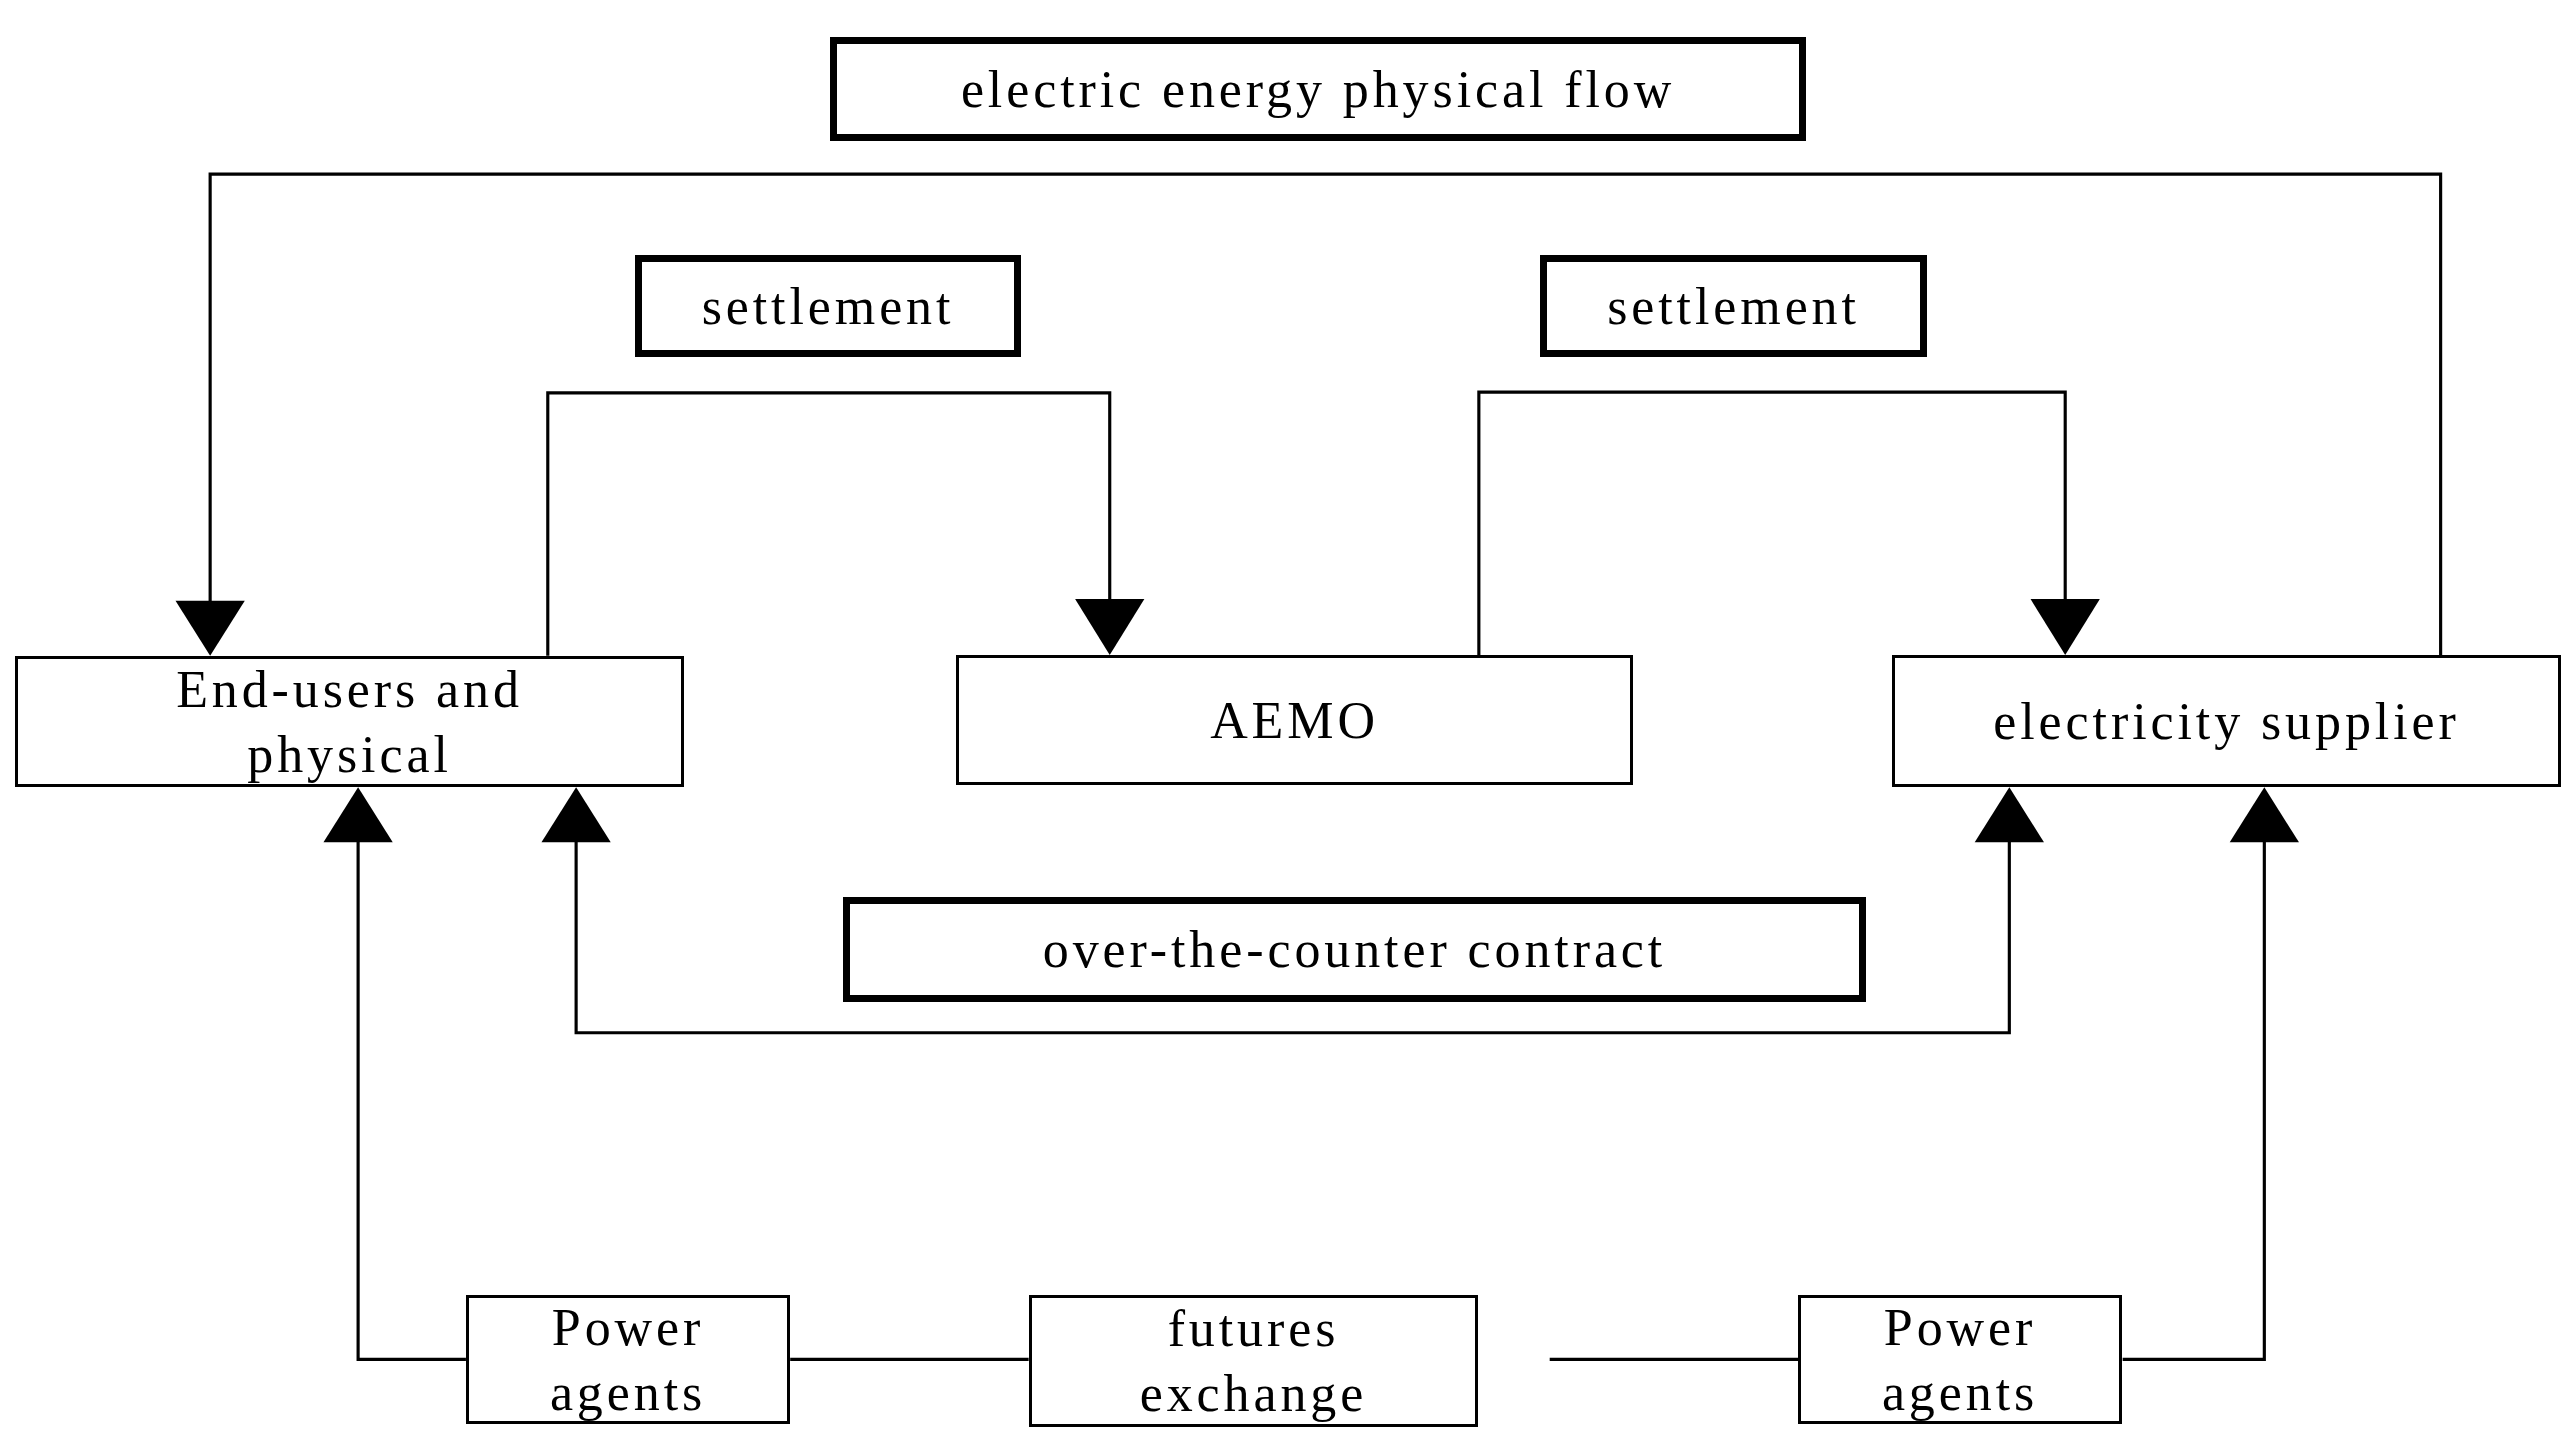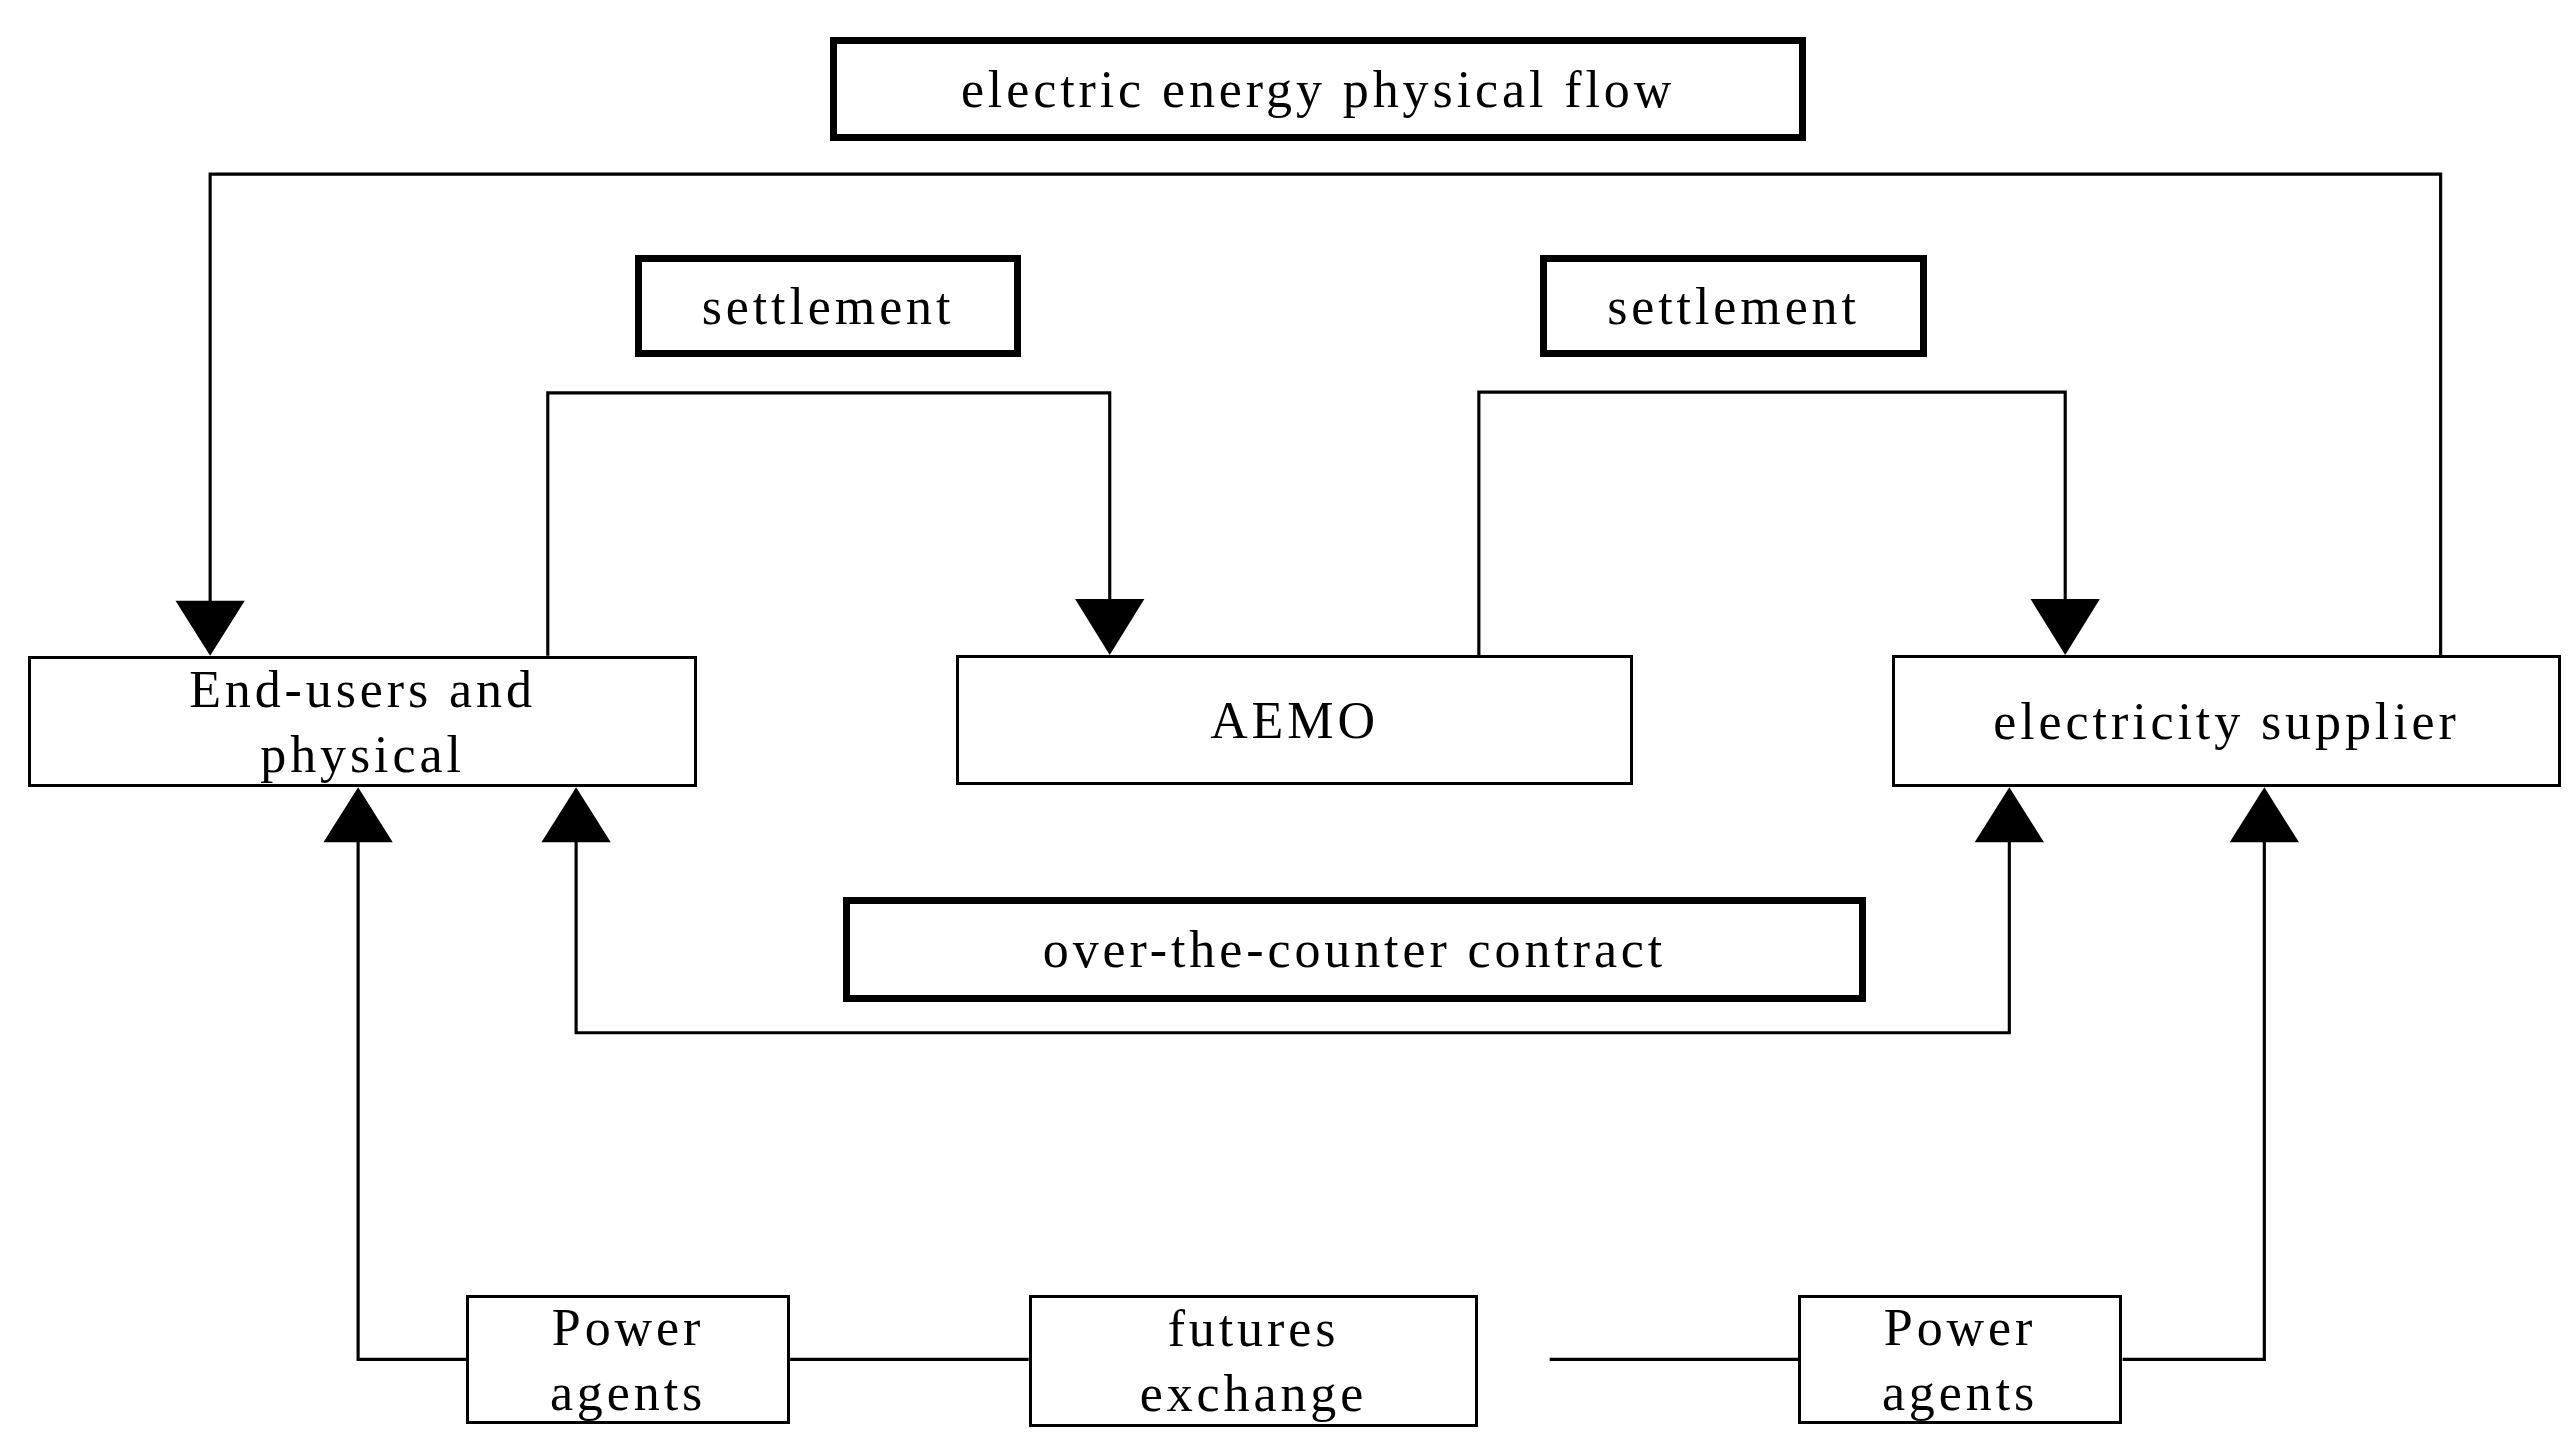--- a/index.html
+++ b/index.html
@@ -29,21 +29,21 @@
   .thin{border:3.1px solid #000000;}
   .thick{border:7.9px solid #000000;}
 
   
   .n-flow   {left:830px;top:18px;  width:976px;height:104px;margin-top:19px;}
   .n-setl   {left:635px; top:255px; width:386px; height:102px;}
   .n-setr   {left:1540px;top:255px; width:387px; height:102px;}
   .n-otc    {left:837px;top:897px;width:1023px;height:105px;margin-left:6px;}
 
   
-  .n-users  {left:28px;  top:656px; width:669px; height:131px;}
+  .n-users  {left:15px;  top:656px; width:669px; height:131px;}
   .n-aemo   {left:956px;top:655px; width:677px; height:130px;}
   .n-supp   {left:1892px;top:655px; width:669px; height:132px;}
   .n-pal    {left:466px; top:1295px;width:324px; height:129px;}
   .n-fex    {left:1029px;top:1295px;width:449px; height:132px;}
   .n-par    {left:1798px;top:1295px;width:324px; height:129px;}
 
   .wires path{stroke:#000000;stroke-width:4;fill:none;}
   .wires polygon{fill:#000000;stroke:none;}
 </style>
 </head>

